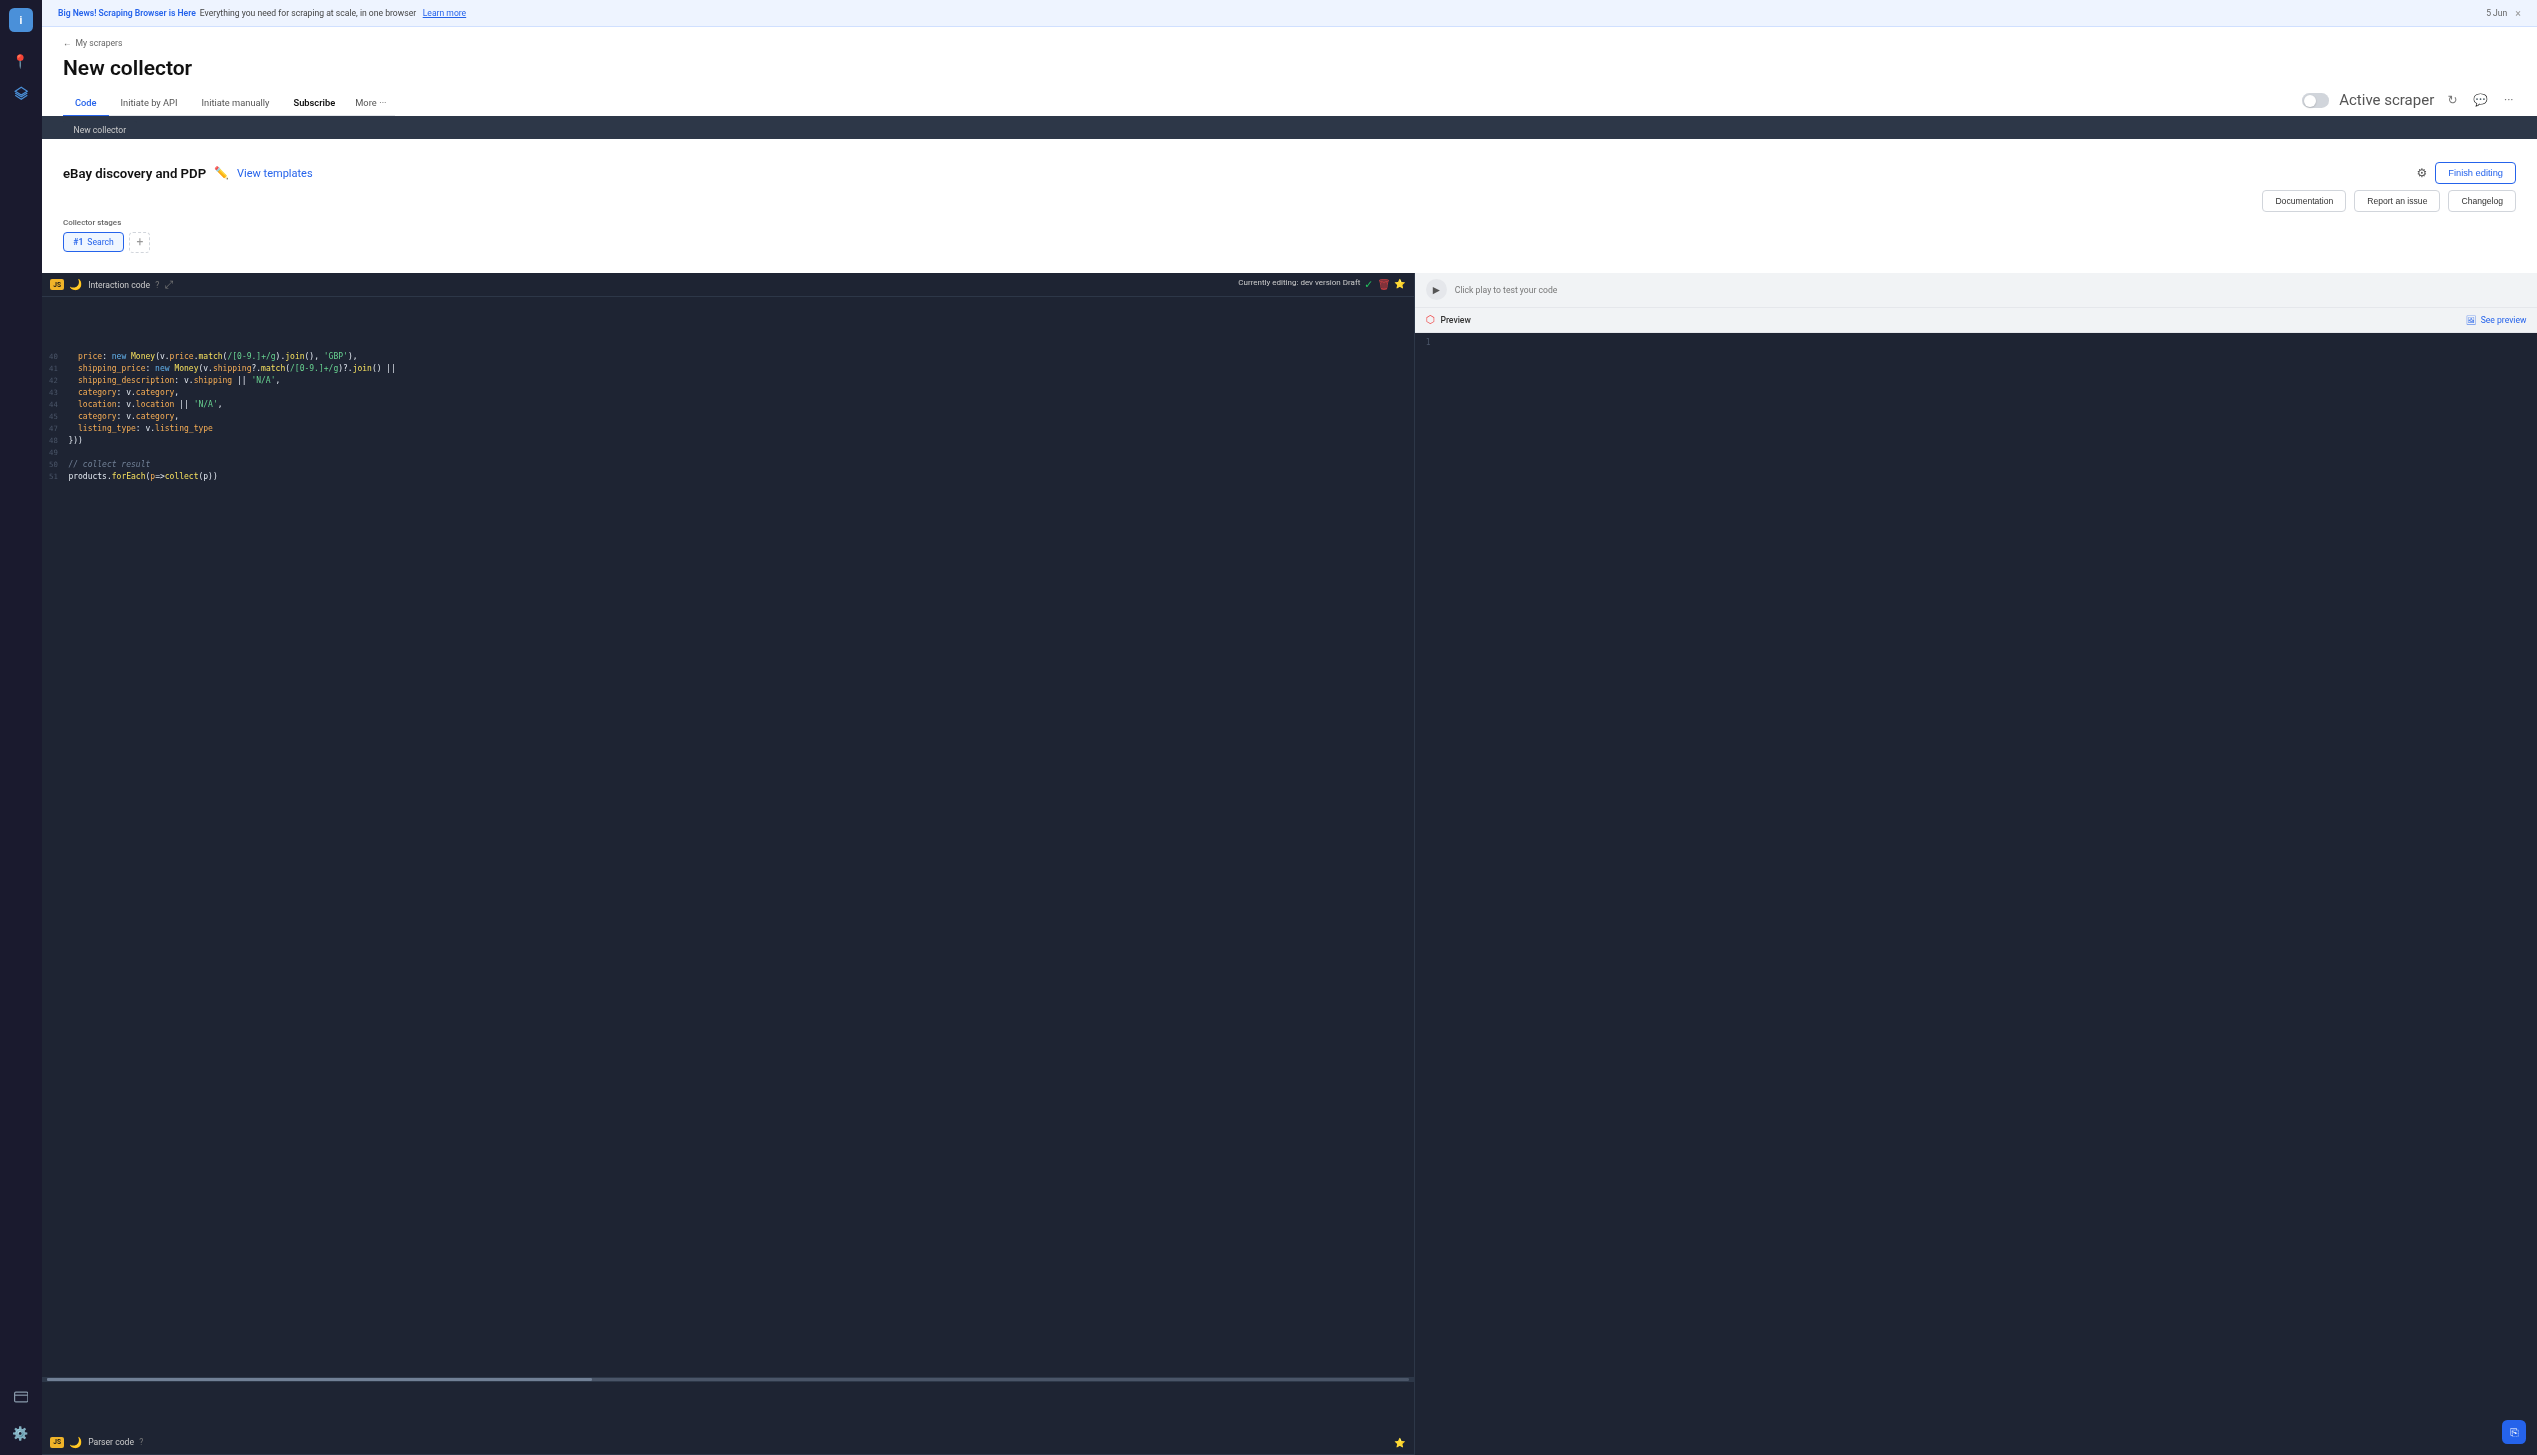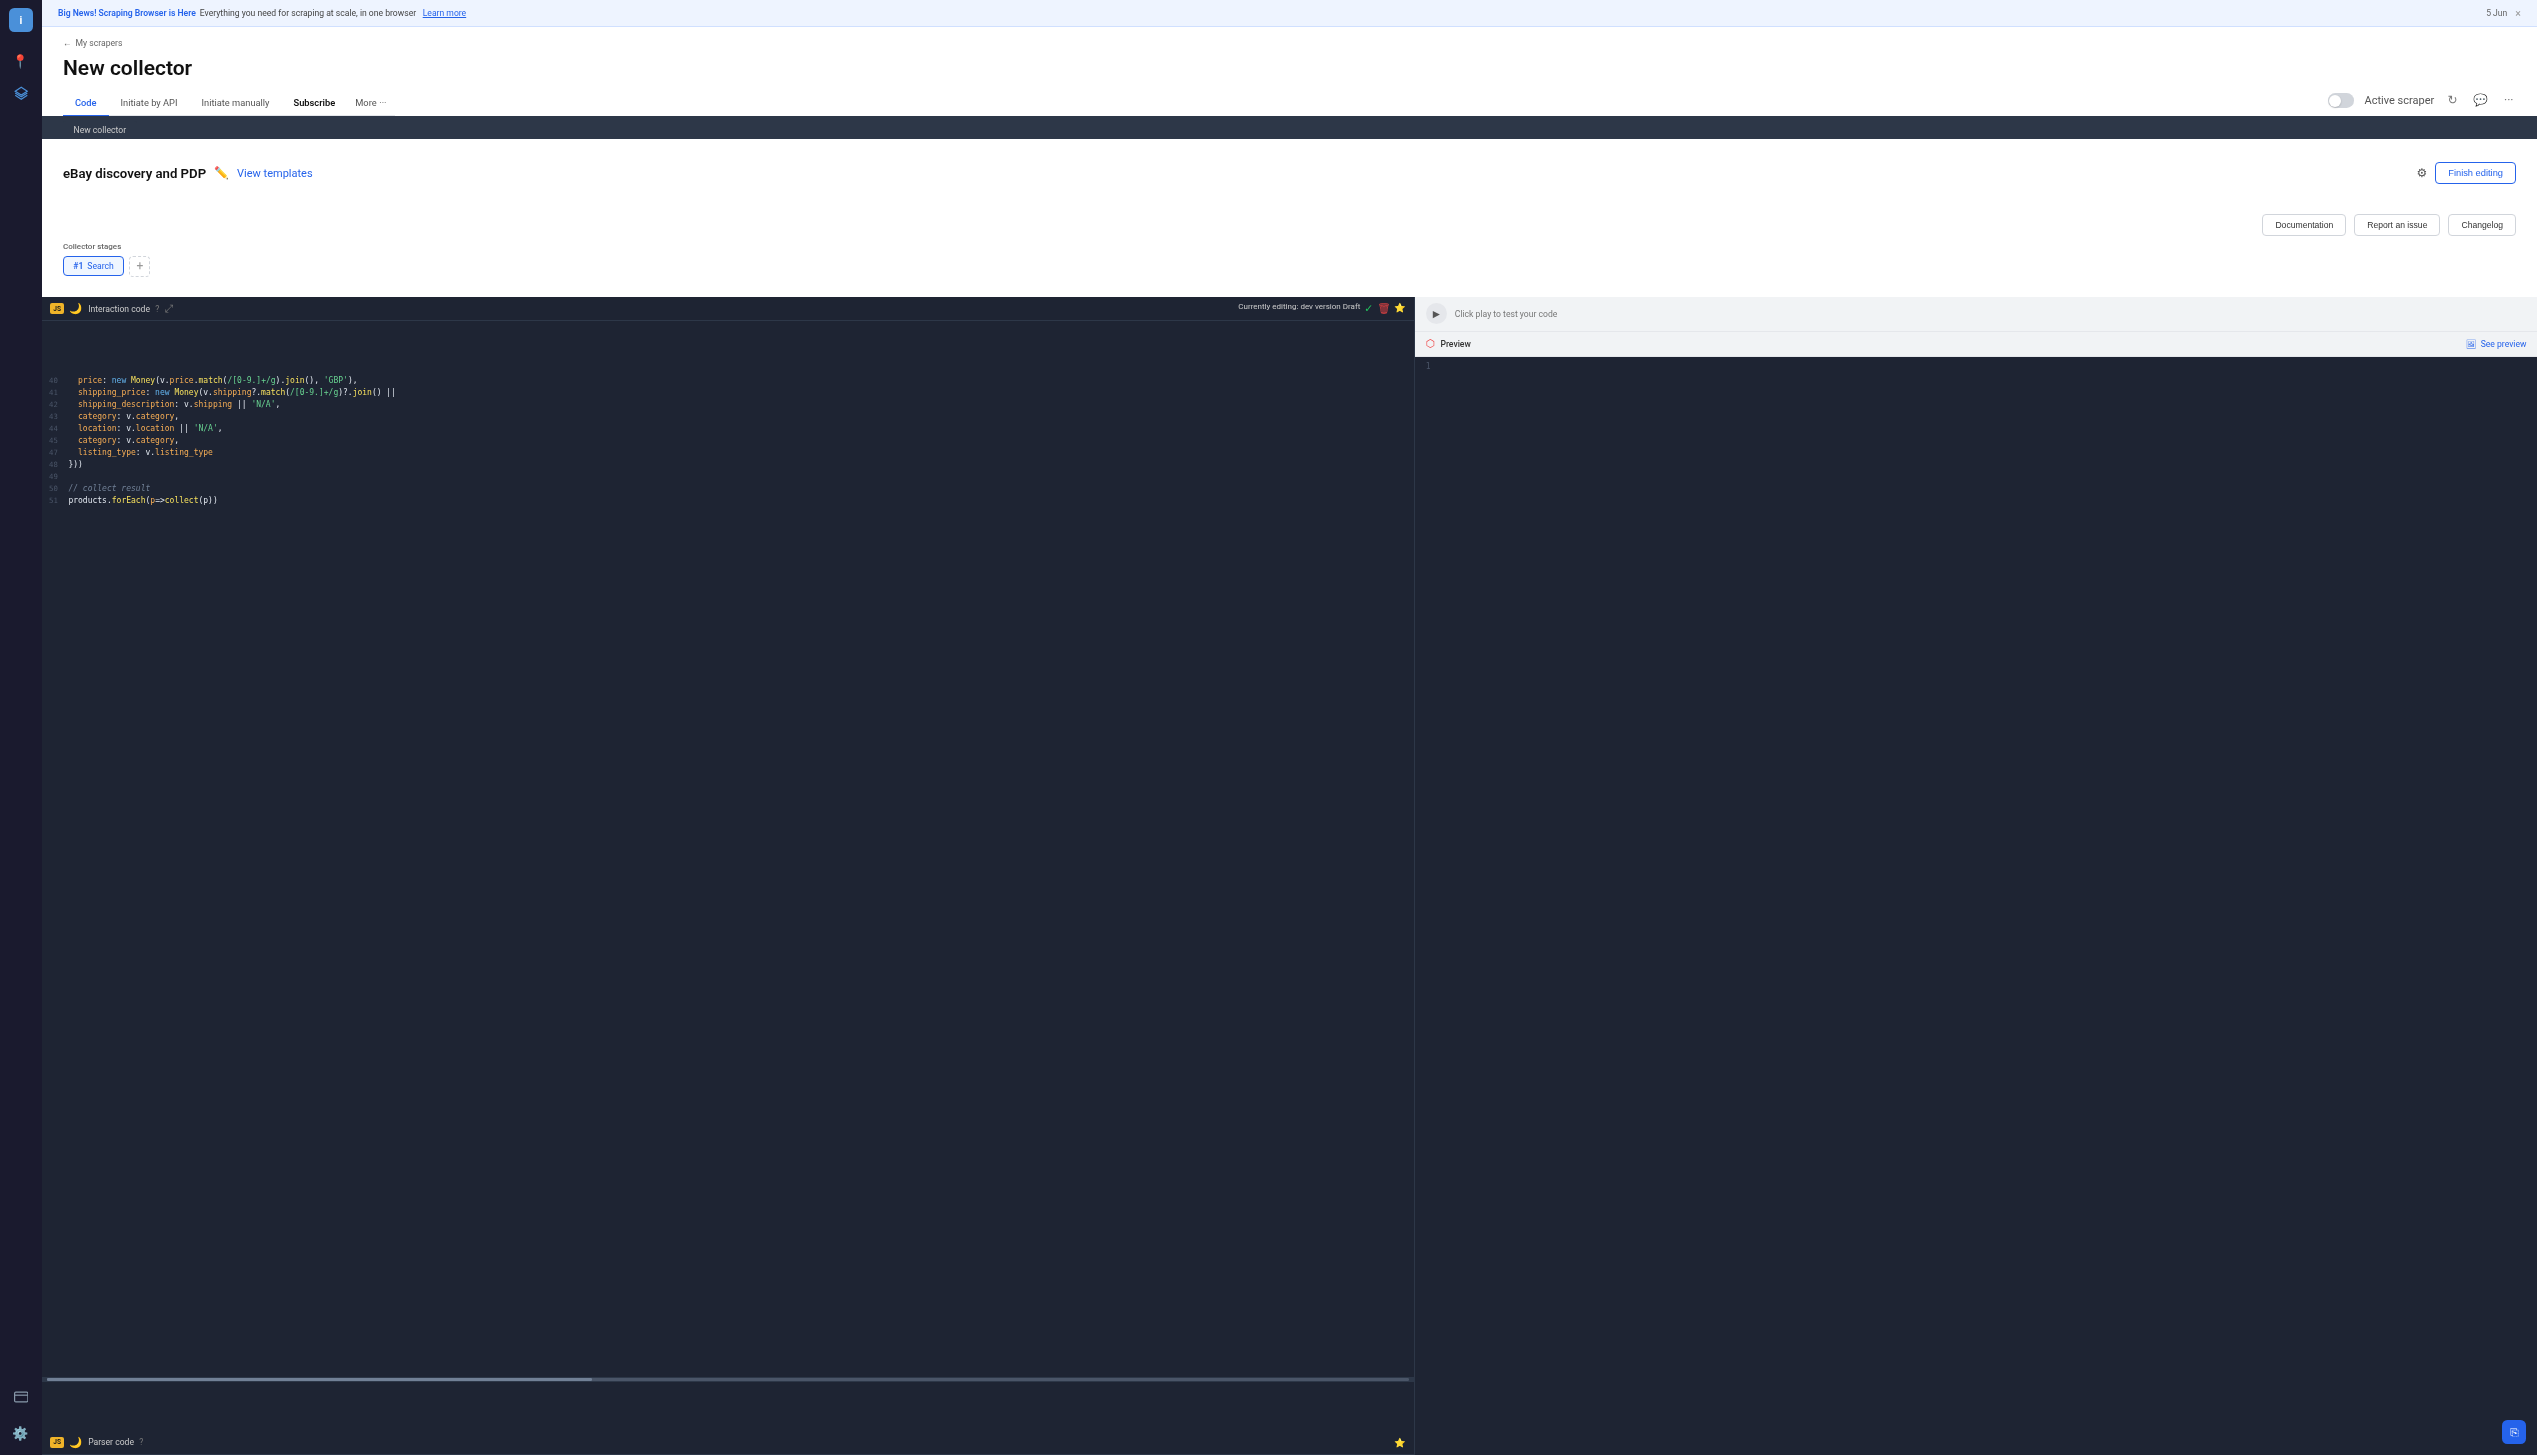--- a/index.html
+++ b/index.html
@@ -80,21 +80,21 @@
       padding: 0;
     }
     .tab {
       padding: 6.6px 12px; font-size: 9.3px; cursor: pointer; color: #555;
       border-bottom: 1.3px solid transparent; margin-bottom: -0.7px;
       white-space: nowrap;
     }
     .tab.active { color: #2563eb; border-bottom-color: #2563eb; font-weight: 500; }
     .tab-more { display: flex; align-items: center; gap: 2.6px; color: #555; cursor: pointer; padding: 6.6px 8px; font-size: 9.3px; }
     .tab-actions { display: flex; align-items: center; gap: 10.6px; padding: 0 0 5.3px 0; }
-    .active-scraper-label { font-size: 11px; color: #555; }
+    .active-scraper-label { font-size: 15px; color: #555; }
     .toggle {
       width: 26.4px; height: 14.5px; background: #d1d5db; border-radius: 7.3px; position: relative; cursor: pointer;
     }
     .toggle-knob {
       width: 12px; height: 12px; background: white; border-radius: 50%;
       position: absolute; top: 1.3px; left: 1.3px;
       box-shadow: 0 0.7px 2px rgba(0,0,0,0.2);
     }
     .tab-icon-btn { color: #777; font-size: 12px; cursor: pointer; padding: 2.6px; }
     .editor-tab {
@@ -303,21 +303,21 @@
         <a class="view-templates-btn">
           <span>View templates</span>
         </a>
       </div>
       <div class="collector-actions-right">
         <span class="sliders-icon">⚙</span>
         <button class="finish-editing-btn">Finish editing</button>
       </div>
     </div>
 
-    <div style="display:flex; gap:8px; justify-content:flex-end; margin-bottom:5.3px;margin-top:24px;">
+    <div style="display:flex; gap:8px; justify-content:flex-end; margin-bottom:5.3px;">
       <button class="action-btn">Documentation</button>
       <button class="action-btn">Report an issue</button>
       <button class="action-btn">Changelog</button>
     </div>
 
     <div class="collector-stages-label">Collector stages</div>
 
     <div class="stage-tabs">
       <div class="stage-tab active">
         <span class="stage-num">#1</span>

